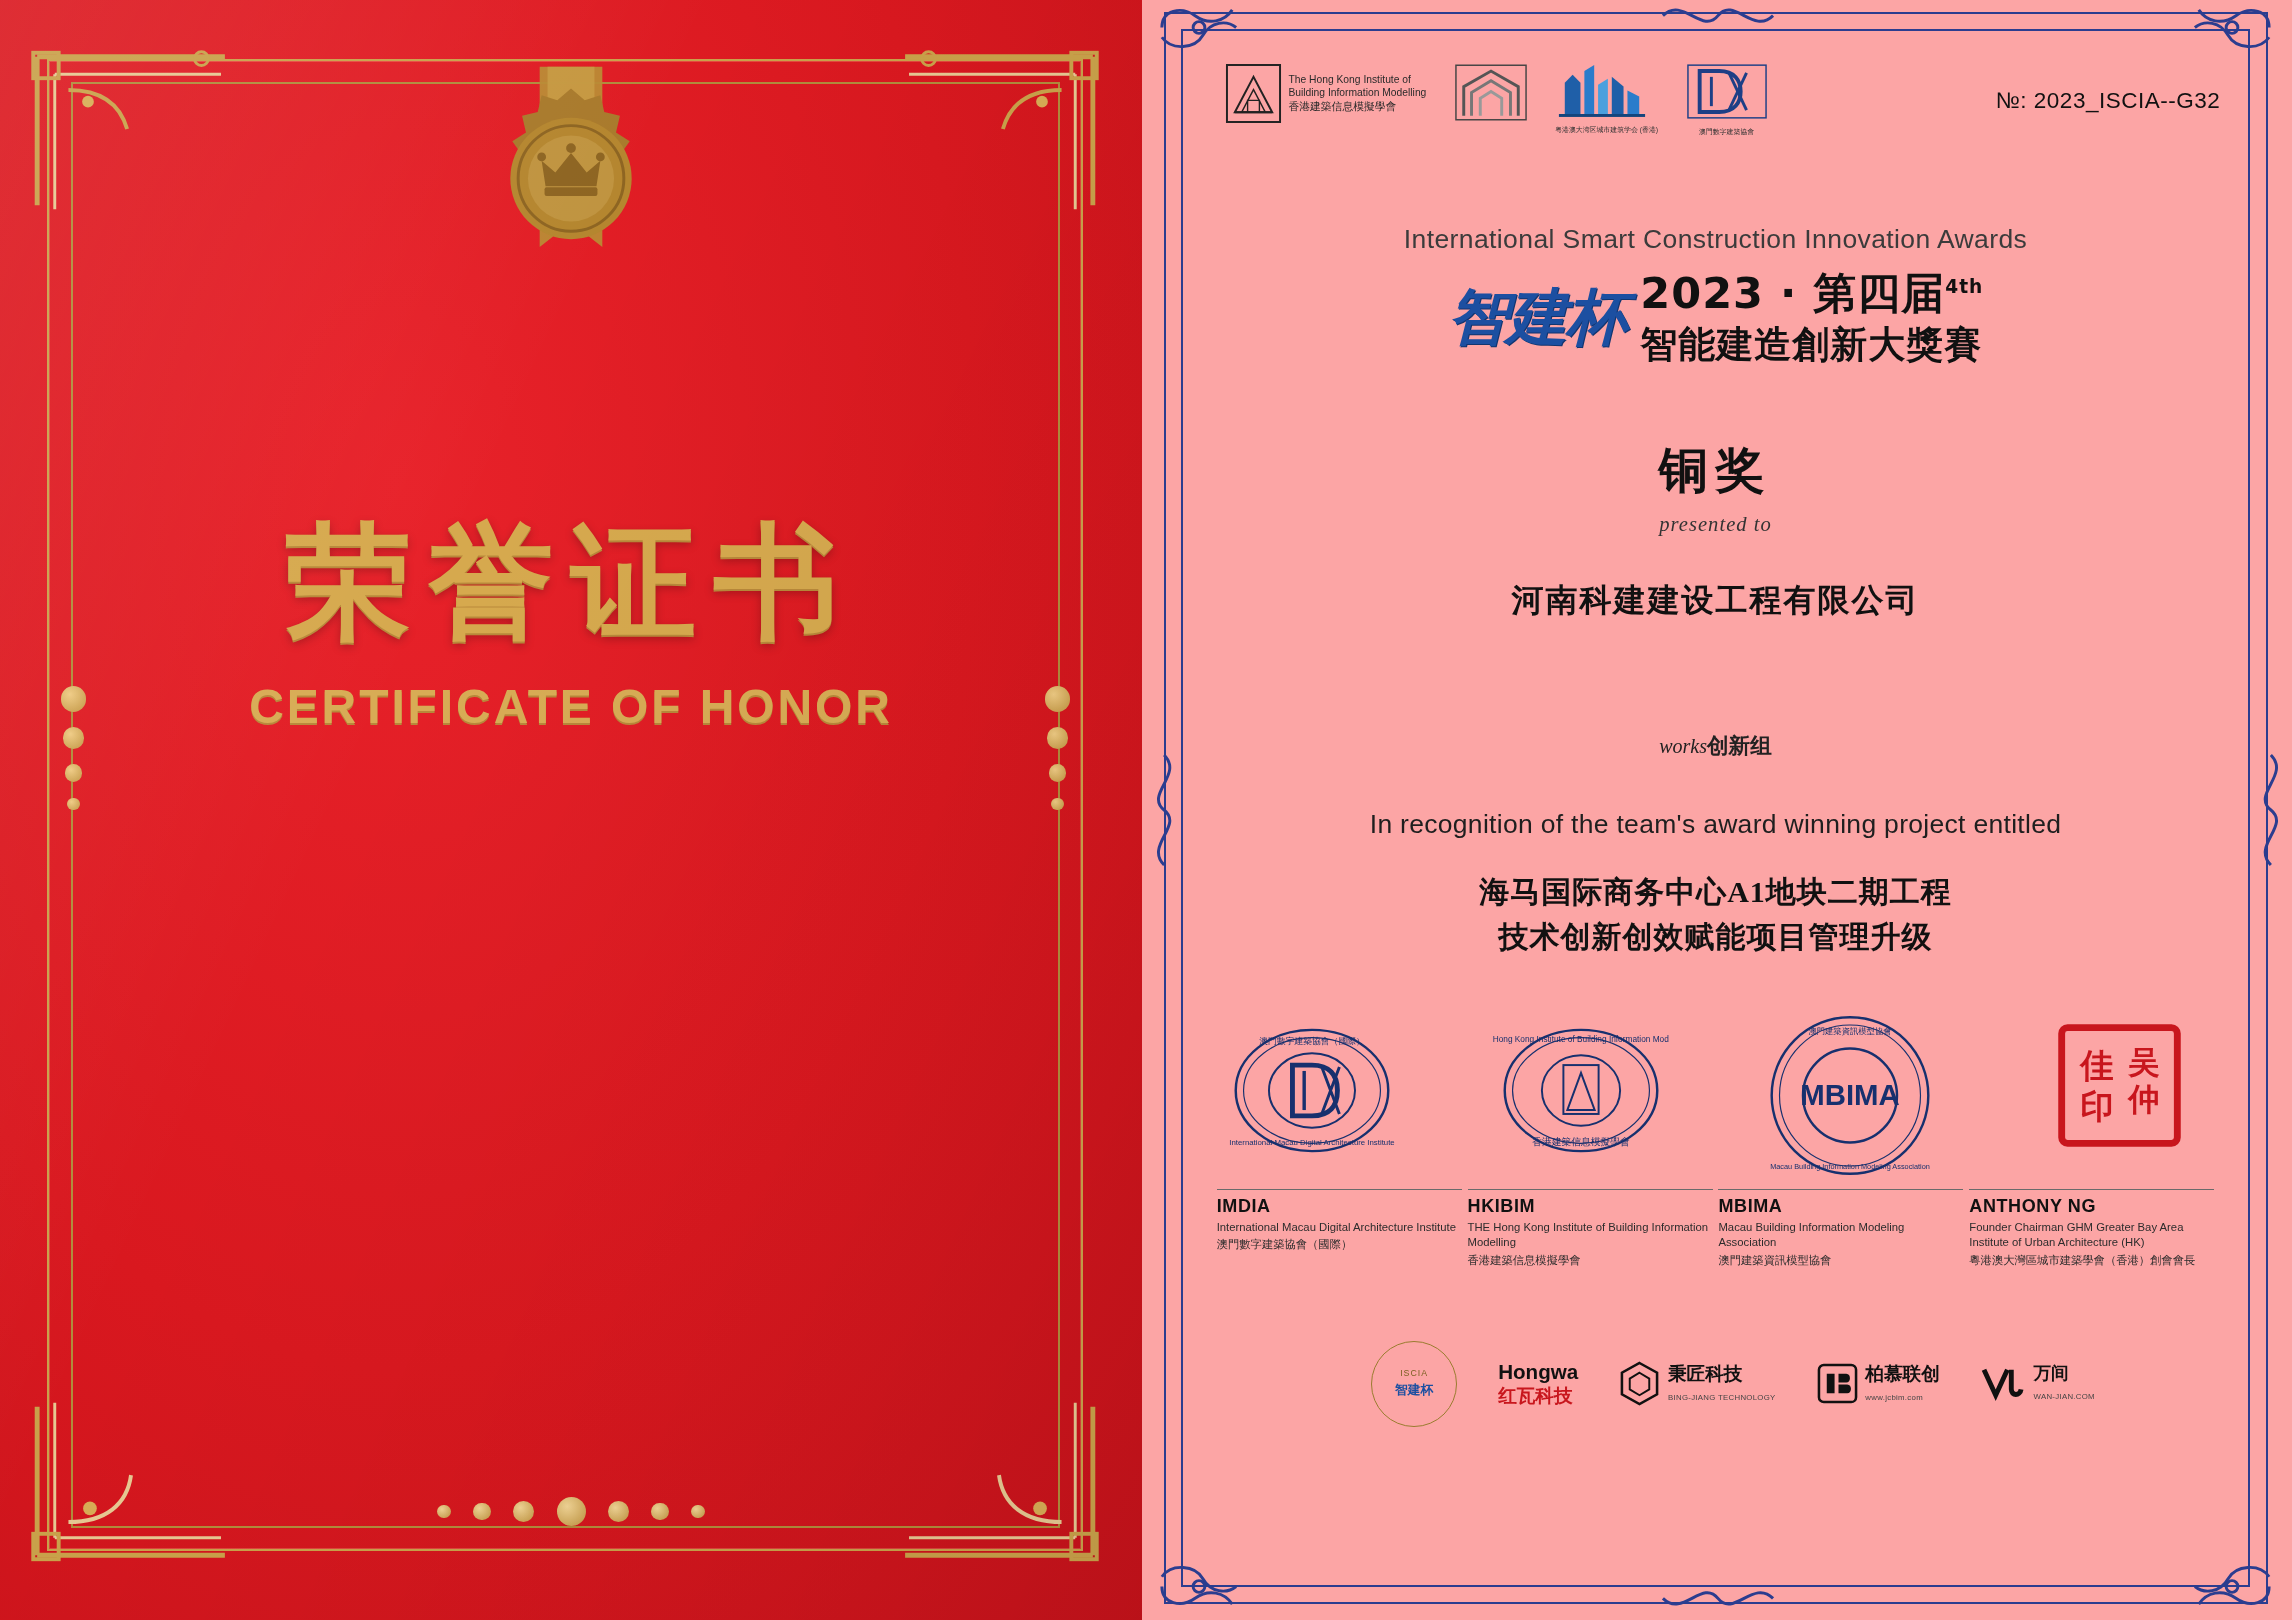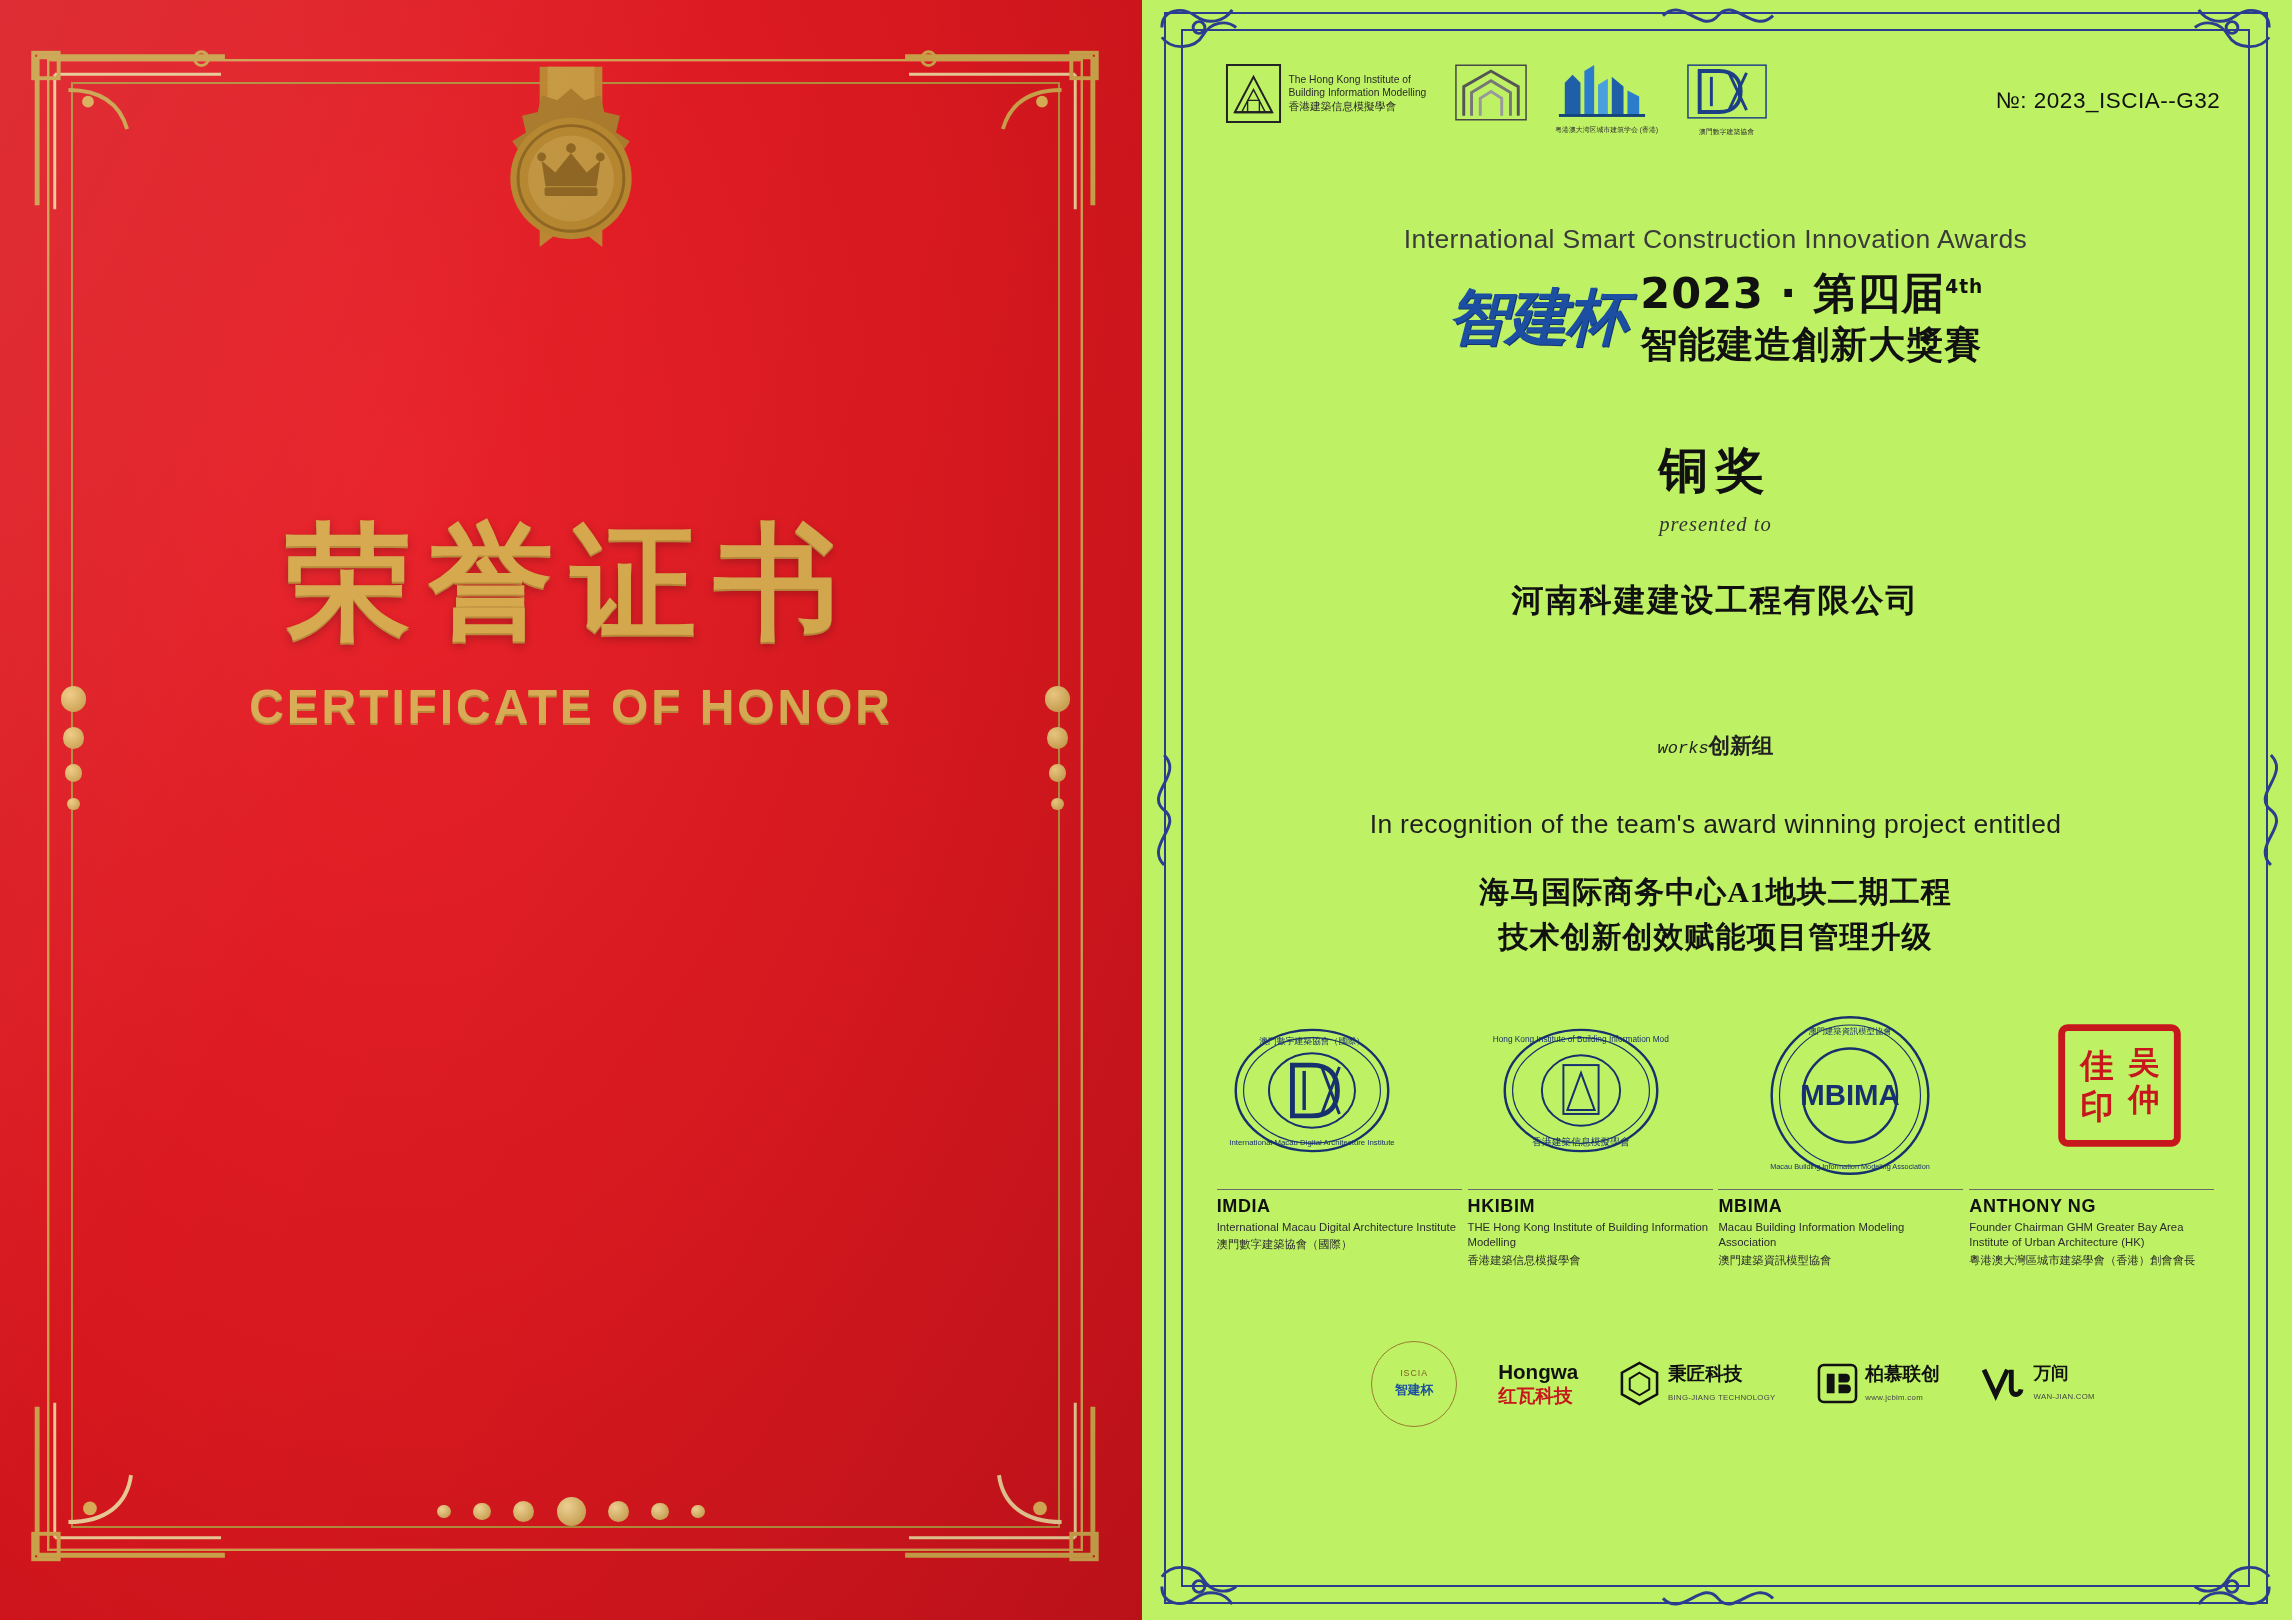--- a/index.html
+++ b/index.html
@@ -81,21 +81,21 @@
   .dots-row{
     position:absolute;left:0;right:0;bottom:94px;text-align:center;
   }
   .dots-row span{display:inline-block;border-radius:50%;margin:0 8.8px;vertical-align:middle;
      background:radial-gradient(circle at 35% 32%, #f2d596, #c09440);}
 
   
   .cert{
     position:relative;
     width:1151px;height:1620px;
-    background:#bef264;
+    background:#fca5a5;
   }
   .cert-border-outer{
     position:absolute;left:21.6px;top:11.8px;right:25.5px;bottom:15.7px;
     border:2.9px solid #2b3d8f;
   }
   .cert-border-inner{
     position:absolute;left:39px;top:29px;right:43px;bottom:33px;
     border:2px solid #2b3d8f;
   }
   .cert-knot{position:absolute;width:86px;height:59px;}
@@ -157,21 +157,21 @@
   }
   .winner{
     text-align:center;margin-top:43px;
     font-family:"DejaVu Sans",sans-serif;
     font-size:32px;font-weight:bold;color:#111;letter-spacing:2px;
   }
   .works{
     text-align:center;margin-top:108px;
     font-size:20.6px;color:#222;
   }
-  .works i{font-family:Liberation Mono, monospace;font-style:italic;font-size:17px;}
+  .works i{font-family:Liberation Serif, serif;font-style:italic;font-size:20px;}
   .works b{font-family:"DejaVu Sans",sans-serif;font-weight:bold;font-size:21.6px;}
   .recognition{
     text-align:center;margin-top:49px;
     font-size:26.5px;color:#1f1f1f;letter-spacing:0.3px;
   }
   .project{
     text-align:center;margin-top:29px;
     font-family:Liberation Serif, serif;
     font-size:30px;font-weight:bold;color:#111;line-height:1.5;letter-spacing:1px;
   }

